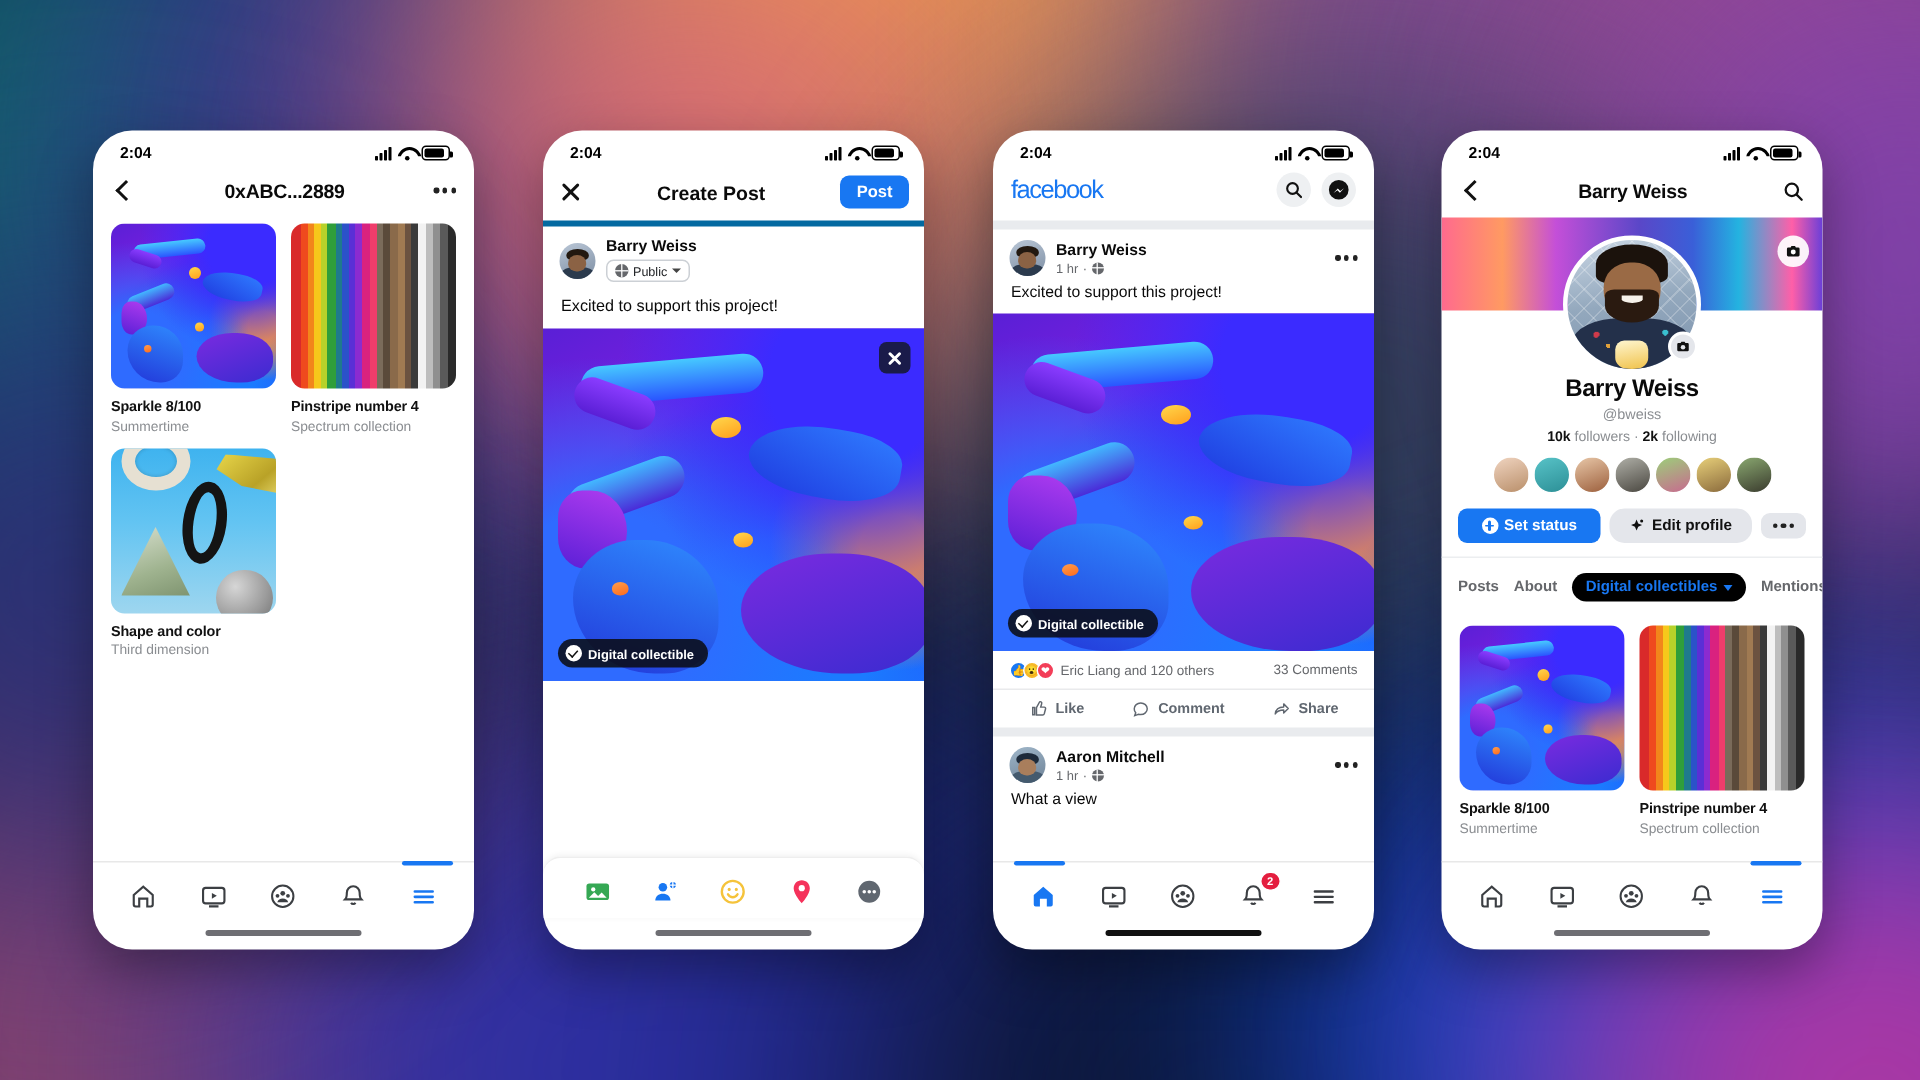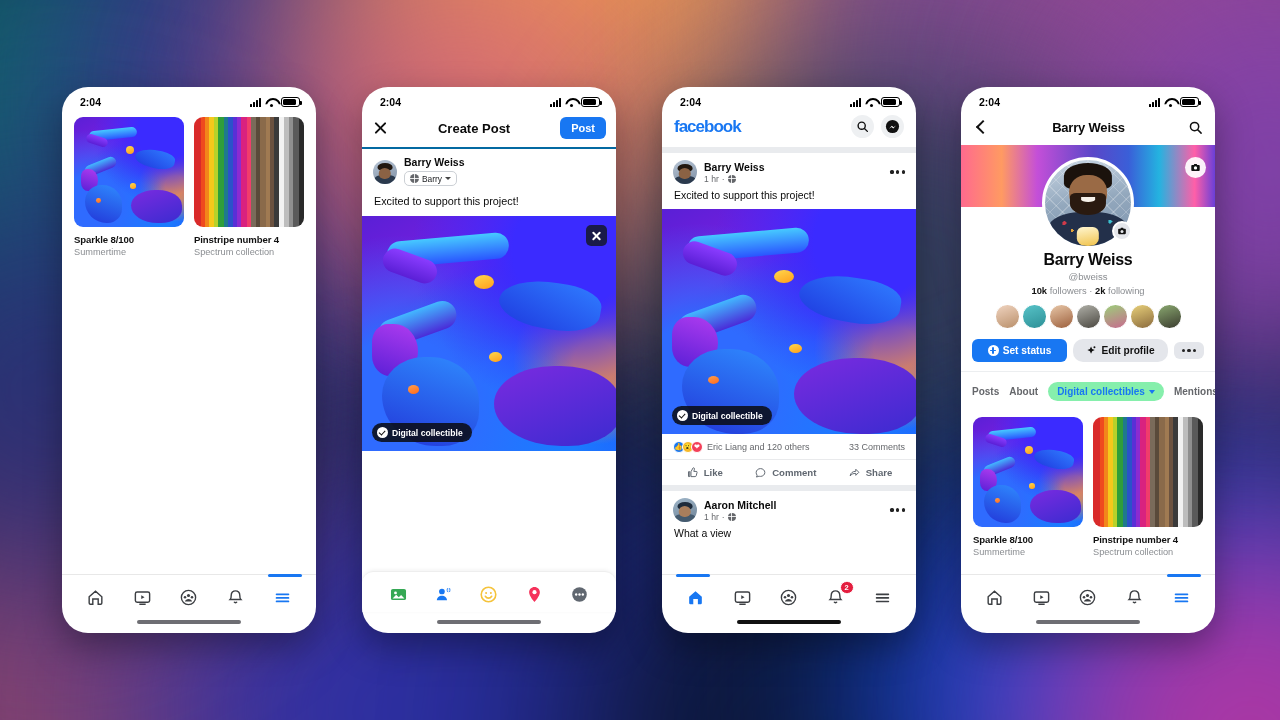--- a/index.html
+++ b/index.html
@@ -154,21 +154,21 @@
   .tabbar .tb { width:26px; height:26px; display:flex; align-items:center; justify-content:center; cursor:pointer; position:relative;}
   .tab-underline { position:absolute; top:-1px; height:2.5px; background:#1877f2; border-radius:2px; }
   .badge { position:absolute; top:-3px; right:-5px; background:#e41e3f; color:#fff;
            font-size:7.5px; font-weight:bold; border-radius:8px; padding:1px 4px; line-height:1.2;
            border:1.5px solid #fff;}
   .homebar-wrap{ padding: 8px 0 9px; display:flex; justify-content:center; flex:0 0 auto;}
   .homebar { width:104px; height:4px; border-radius:3px; background:#6e6e73; }
   .homebar.dark { background:#111; }
 
   
-  .cp-head { display:flex; align-items:center; padding:4px 10px 8px; border-bottom:2px solid #0369a1;}
+  .cp-head { display:flex; align-items:center; padding:4px 10px 8px; border-bottom:4px solid #0369a1;}
   .x-ico{width:16px;height:16px;position:relative;cursor:pointer;}
   .x-ico::before,.x-ico::after{content:"";position:absolute;left:1px;top:7px;width:15px;height:2px;background:#111;border-radius:1px;}
   .x-ico::before{transform:rotate(45deg)}.x-ico::after{transform:rotate(-45deg)}
   .cp-title{flex:1;text-align:center;font-size:13px;font-weight:bold;color:#0a0a0a;}
   .post-btn{background:#1877f2;color:#fff;font-size:11px;font-weight:bold;border:none;border-radius:6px;
             padding:5px 11px;cursor:pointer;}
   .cp-user{display:flex;align-items:center;gap:7px;padding:7px 11px 4px;}
   .avatar{width:24px;height:24px;border-radius:50%;overflow:hidden;flex:0 0 auto;position:relative;
           background:linear-gradient(160deg,#b9c6d6,#7d8ea3);}
   .avatar .face{position:absolute;left:50%;top:34%;transform:translateX(-50%);width:52%;height:46%;
@@ -196,31 +196,31 @@
   .dc-check{width:11px;height:11px;border-radius:50%;background:#fff;position:relative;flex:0 0 auto;}
   .dc-check::after{content:"";position:absolute;left:2.8px;top:2.3px;width:3px;height:5.2px;
             border-right:1.6px solid #111;border-bottom:1.6px solid #111;transform:rotate(42deg);}
   .cp-toolbar{margin-top:auto;background:#fff;border-top:1px solid #eee;border-radius:12px 12px 0 0;
               display:flex;align-items:center;justify-content:space-around;padding:10px 14px 6px;
               box-shadow:0 -1px 4px rgba(0,0,0,.06);}
   .cp-tool{width:24px;height:24px;display:flex;align-items:center;justify-content:center;cursor:pointer;}
 
   
   .fb-head{display:flex;align-items:center;justify-content:space-between;padding:2px 12px 9px;}
-  .fb-logo{font-size:17px;font-weight:bold;color:#1877f2;letter-spacing:-1px;}
+  .fb-logo{font-size:17px;font-weight:normal;color:#1877f2;letter-spacing:-1px;}
   .fb-head-actions{display:flex;gap:7px;}
   .circ-btn{width:23px;height:23px;border-radius:50%;background:#eef0f2;display:flex;align-items:center;
             justify-content:center;cursor:pointer;}
   .feed-gap{height:6px;background:#e9ebee;}
   .post-head{display:flex;align-items:center;gap:7px;padding:7px 11px 3px;}
   .post-name{font-size:10.5px;font-weight:bold;color:#0a0a0a;}
   .post-meta{display:flex;align-items:center;gap:3px;font-size:8.6px;color:#65676b;margin-top:1px;}
   .post-body{padding:2px 12px 8px;font-size:10.5px;color:#0a0a0a;}
   .post-media{position:relative;height:225px;overflow:hidden;}
-  .react-row{display:flex;align-items:center;justify-content:space-between;padding:7px 11px 6px;
+  .react-row{display:flex;align-items:flex-start;justify-content:space-between;padding:7px 11px 6px;
              font-size:9px;color:#65676b;}
   .react-left{display:flex;align-items:center;gap:4px;}
   .react-ico{display:flex;}
   .react-ico span{width:12px;height:12px;border-radius:50%;border:1.4px solid #fff;margin-left:-3px;
                   display:flex;align-items:center;justify-content:center;font-size:7px;color:#fff;}
   .react-ico span:first-child{margin-left:0;}
   .r-like{background:#1877f2;} .r-wow{background:#f7b928;} .r-love{background:#f33e58;}
   .act-row{display:flex;align-items:center;justify-content:space-around;border-top:1px solid #e9eaec;
            padding:6px 8px;font-size:9.6px;color:#606770;font-weight:bold;}
   .act{display:flex;align-items:center;gap:5px;cursor:pointer;}
@@ -272,21 +272,21 @@
   .btn-plus::before,.btn-plus::after{content:"";position:absolute;background:#1877f2;border-radius:1px;}
   .btn-plus::before{left:2.4px;top:4.8px;width:6.2px;height:1.6px;}
   .btn-plus::after{left:4.8px;top:2.4px;width:1.6px;height:6.2px;}
   .btn-second{flex:1;background:#e4e6eb;color:#111;border:none;border-radius:10px;padding:6px 0;
       font-size:10.2px;font-weight:bold;display:flex;align-items:flex-end;justify-content:center;gap:4px;cursor:pointer;}
   .btn-more{width:30px;background:#e4e6eb;border:none;border-radius:6px;padding:7px 0;display:flex;
       align-items:center;justify-content:center;cursor:pointer;}
   .pf-tabs{display:flex;align-items:center;gap:10px;padding:10px 11px 8px;border-top:1px solid #eceef0;margin-top:9px;
       font-size:10px;color:#65676b;font-weight:bold;overflow:hidden;}
   .pf-tab{cursor:pointer;white-space:nowrap;}
-  .pf-tab.active{color:#1877f2;background:#86efac;border-radius:999px;padding:4px 9px;display:flex;align-items:center;gap:4px;}
+  .pf-tab.active{color:#1877f2;background:#000000;border-radius:999px;padding:4px 9px;display:flex;align-items:center;gap:4px;}
   .caret-blue{width:0;height:0;border-left:3.2px solid transparent;border-right:3.2px solid transparent;border-top:4px solid #1877f2;}
 </style>
 </head>
 <body>
 
 <div id="backdrop">
   <div class="blob bl1"></div>
     <div class="blob bl2"></div>
     <div class="blob bl3"></div>
   <div class="blob bl4"></div>
@@ -312,20 +312,29 @@
           <i></i>
           <i></i>
         </span>
       <span class="wifi"></span>
       <span class="batt">
           <i></i>
         </span>
     </span>
   </div>
 
+  <div class="navbar">
+    <span class="chev-back"></span>
+    <span class="title">0xABC...2889</span>
+    <span class="dots-h">
+        <span></span>
+        <span></span>
+        <span></span>
+      </span>
+  </div>
 
   <div class="nft-grid">
     <div class="nft-card">
       <div class="nft-art art-sparkle">
         <div class="worm w1"></div>
           <div class="worm w1b"></div>
           <div class="worm w2"></div>
         <div class="worm w3"></div>
           <div class="worm w4"></div>
           <div class="worm w5"></div>
@@ -335,20 +344,31 @@
           <div class="dot d3"></div>
       </div>
       <div class="nft-title">Sparkle 8/100</div>
       <div class="nft-sub">Summertime</div>
     </div>
     <div class="nft-card">
       <div class="nft-art art-stripe"></div>
       <div class="nft-title">Pinstripe number 4</div>
       <div class="nft-sub">Spectrum collection</div>
     </div>
+    <div class="nft-card">
+      <div class="nft-art art-shape">
+        <div class="donut"></div>
+          <div class="tri"></div>
+          <div class="loop"></div>
+        <div class="gold"></div>
+          <div class="ball"></div>
+      </div>
+      <div class="nft-title">Shape and color</div>
+      <div class="nft-sub">Third dimension</div>
+    </div>
   </div>
 
   <div class="tabbar">
     <div class="tab-underline" style="right:14px;width:34px;"></div>
     <div class="tb">
       <svg width="19" height="19" viewBox="0 0 24 24" fill="none" stroke="#3c3f43" stroke-width="1.8">
           <path d="M4 11 12 4l8 7v8a1.6 1.6 0 0 1-1.6 1.6h-3V14h-6.8v6.6h-3A1.6 1.6 0 0 1 4 19z"></path>
         </svg>
     </div>
     <div class="tb">
@@ -410,21 +430,21 @@
   <div class="cp-user">
     <div class="avatar">
         <div class="body"></div>
         <div class="hair"></div>
         <div class="face"></div>
       </div>
     <div>
       <div class="cp-name">Barry Weiss</div>
       <div class="aud-pill">
         <span class="globe"></span>
-        <span>Barry</span>
+        <span>Public</span>
         <span class="caret"></span>
       </div>
     </div>
   </div>
 
   <div class="cp-text">Excited to support this project!</div>
 
   <div class="cp-media art-sparkle">
     <div class="worm" style="left:10%;top:9%;width:48%;height:11%;border-radius:999px;background:linear-gradient(180deg,#46c9ff,#2a55ff);transform:rotate(-5deg);"></div>
     <div class="worm" style="left:8%;top:16%;width:22%;height:10%;background:linear-gradient(180deg,#8a3cff,#5a1fd6);transform:rotate(20deg);"></div>

